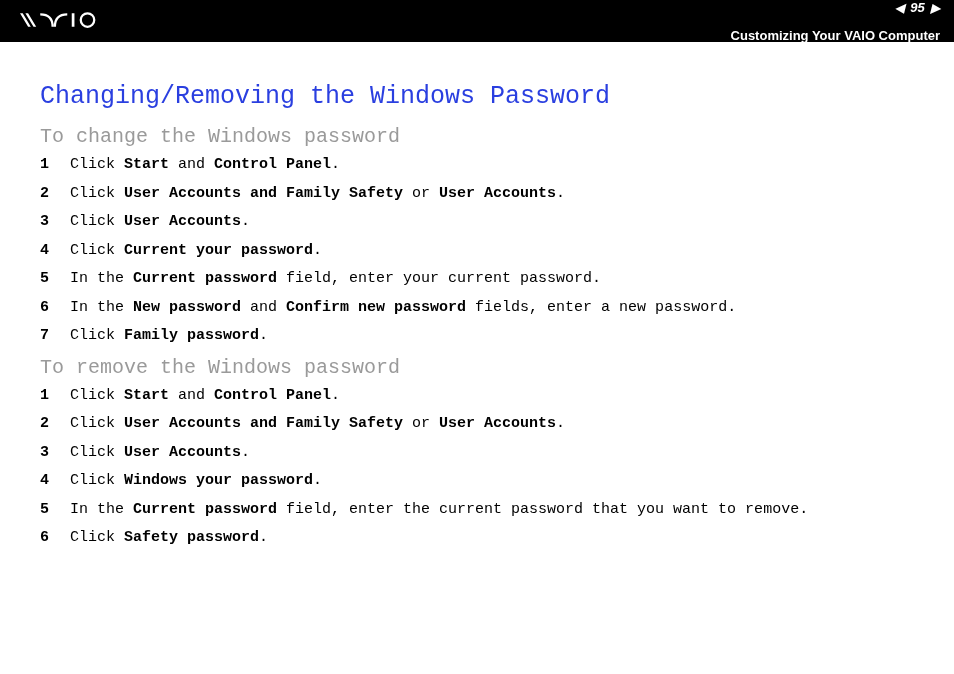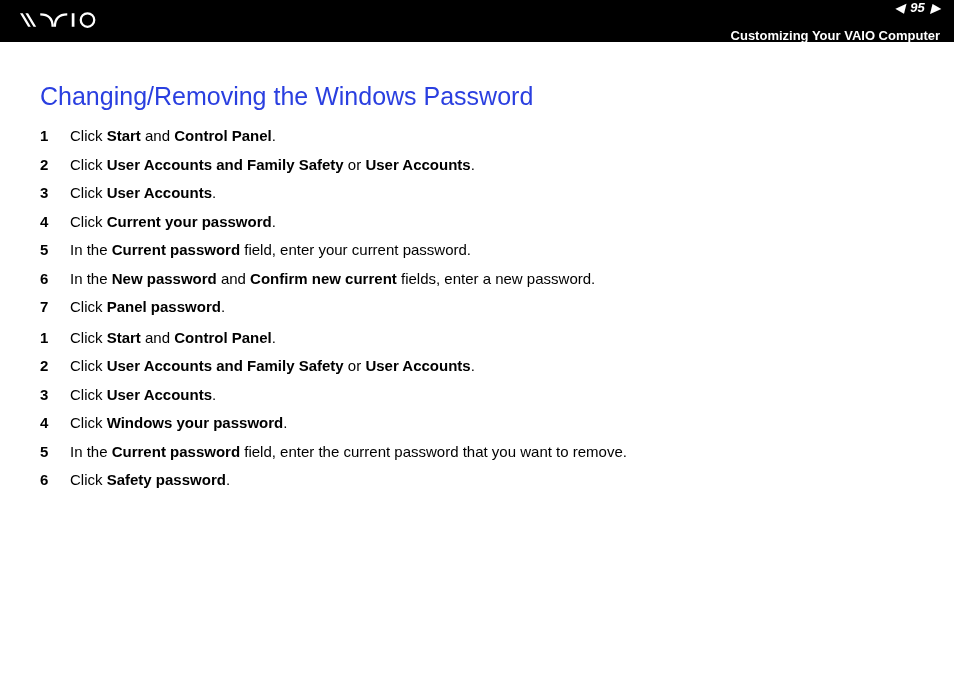--- a/index.html
+++ b/index.html
@@ -49,20 +49,21 @@
     font-style: italic;
   }
   .section-label {
     font-weight: bold;
     font-size: 13px;
     line-height: 1;
     margin-top: 14px;
   }
   .content {
     padding: 40px 40px 0 40px;
+    font-family: Liberation Mono, monospace;
   }
   h1.title {
     color: #2a3fe0;
     font-weight: normal;
     font-size: 25px;
     margin: 0 0 14px 0;
   }
   h2.subtitle {
     color: #9a9a9a;
     font-weight: normal;
@@ -104,20 +105,21 @@
       <span class="page-num">95</span>
       <span class="nav-arrow">▶</span>
     </div>
     <div class="section-label">Customizing Your VAIO Computer</div>
   </div>
 </div>
 
 <div class="content">
   <h1 class="title">Changing/Removing the Windows Password</h1>
 
+  <h2 class="subtitle">To change the Windows password</h2>
   <div class="steps" id="steps-change">
       <div class="step">
         <div class="step-num">1</div>
         <div class="step-text">Click <span class="b">Start</span> and <span class="b">Control Panel</span>.</div>
       </div>
       <div class="step">
         <div class="step-num">2</div>
         <div class="step-text">Click <span class="b">User Accounts and Family Safety</span> or <span class="b">User Accounts</span>.</div>
       </div>
       <div class="step">
@@ -127,28 +129,29 @@
       <div class="step">
         <div class="step-num">4</div>
         <div class="step-text">Click <span class="b">Current your password</span>.</div>
       </div>
       <div class="step">
         <div class="step-num">5</div>
         <div class="step-text">In the <span class="b">Current password</span> field, enter your current password.</div>
       </div>
       <div class="step">
         <div class="step-num">6</div>
-        <div class="step-text">In the <span class="b">New password</span> and <span class="b">Confirm new current</span> fields, enter a new password.</div>
+        <div class="step-text">In the <span class="b">New password</span> and <span class="b">Confirm new password</span> fields, enter a new password.</div>
       </div>
       <div class="step">
         <div class="step-num">7</div>
-        <div class="step-text">Click <span class="b">Panel password</span>.</div>
+        <div class="step-text">Click <span class="b">Family password</span>.</div>
       </div>
     </div>
 
+  <h2 class="subtitle">To remove the Windows password</h2>
   <div class="steps" id="steps-remove">
       <div class="step">
         <div class="step-num">1</div>
         <div class="step-text">Click <span class="b">Start</span> and <span class="b">Control Panel</span>.</div>
       </div>
       <div class="step">
         <div class="step-num">2</div>
         <div class="step-text">Click <span class="b">User Accounts and Family Safety</span> or <span class="b">User Accounts</span>.</div>
       </div>
       <div class="step">

